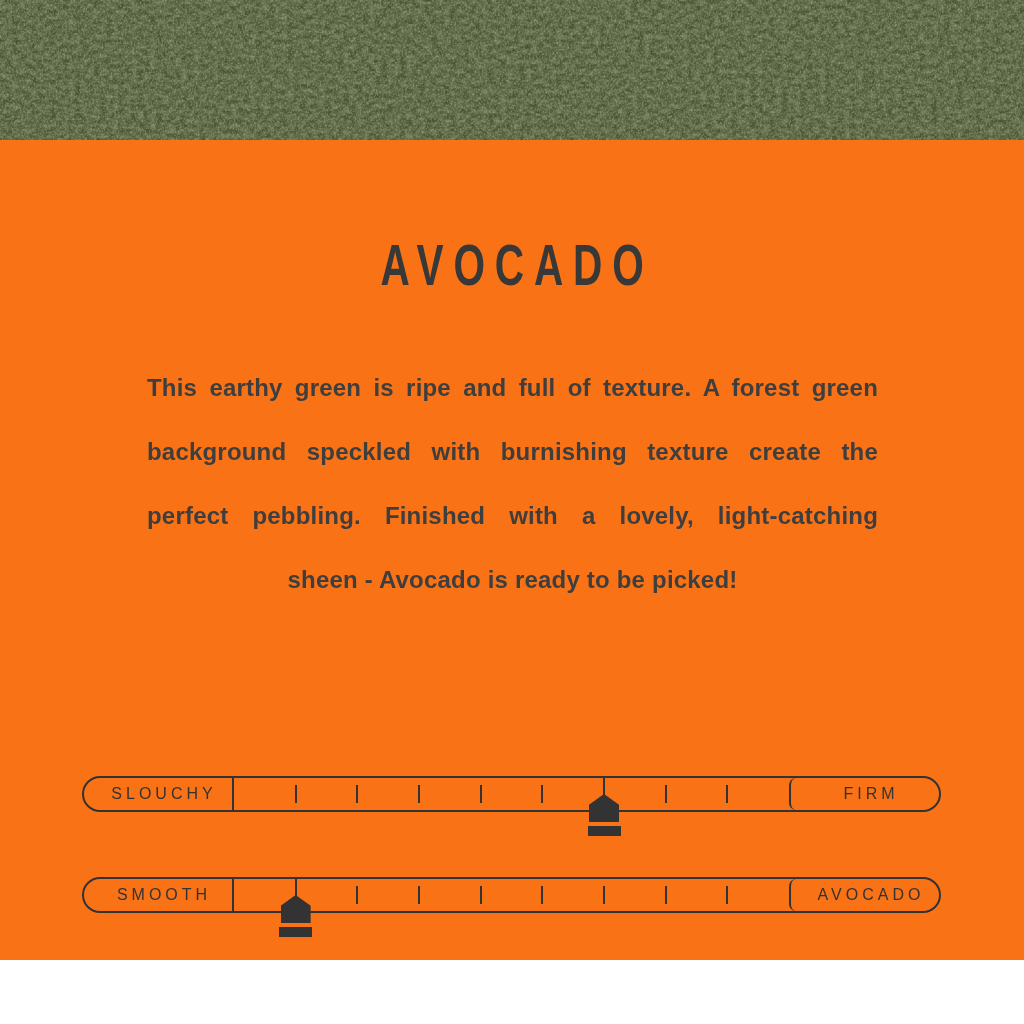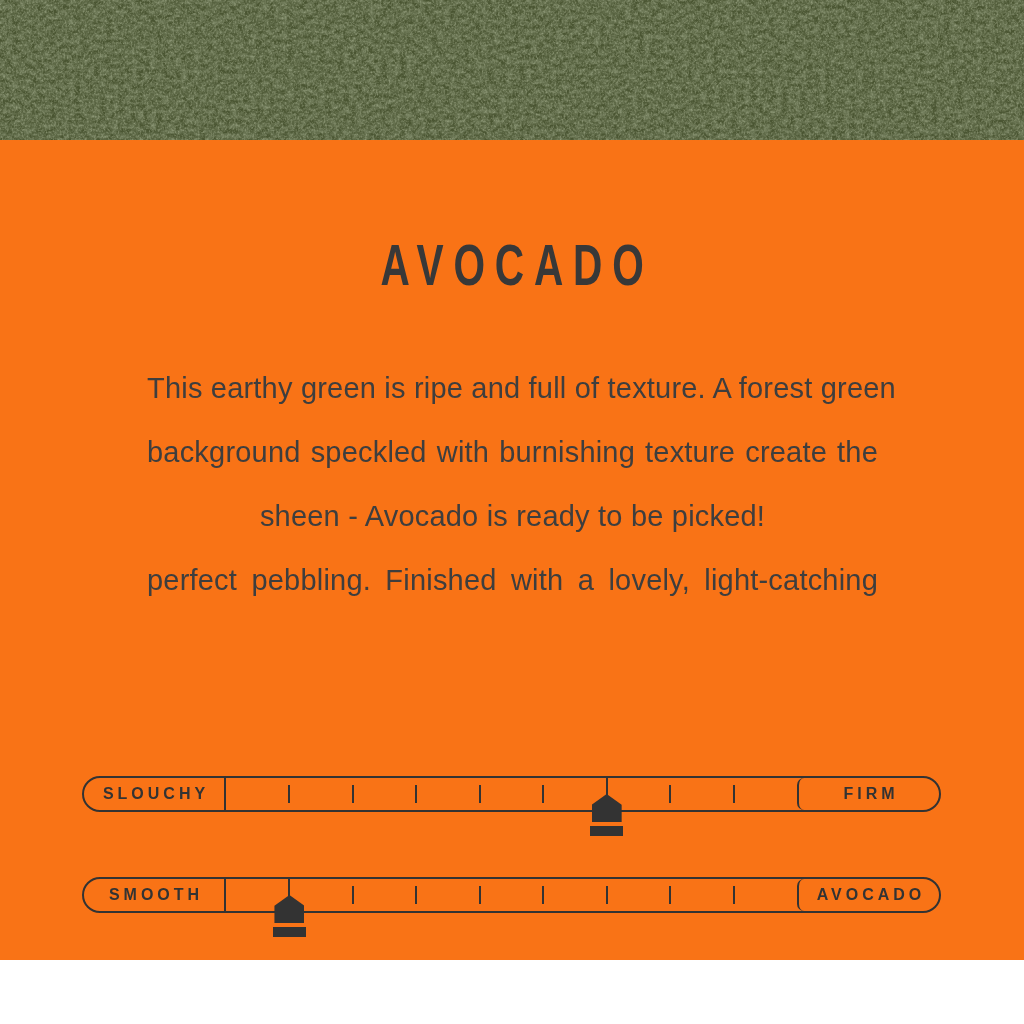--- a/index.html
+++ b/index.html
@@ -43,23 +43,24 @@
     transform-origin: 50% 50%;
     white-space: nowrap;
   }
 
   
   .description {
     position: absolute;
     top: 356px;
     left: 147px;
     width: 731px;
-    font-size: 29px;
+    font-size: 24px;
     color: #3e3e3e;
     letter-spacing: 0.2px;
+    font-weight: bold;
   }
   .description .line {
     height: 64px;
     line-height: 64px;
     text-align: justify;
     text-align-last: justify;
     white-space: nowrap;
   }
   .description .line.last {
     text-align: center;
@@ -81,24 +82,24 @@
   .scale.firmness { top: 776px; }
   .scale.texture  { top: 877px; }
 
   .scale .endbox {
     width: 136px;
     flex: 0 0 136px;
     display: flex;
     align-items: center;
     justify-content: center;
     font-size: 16px;
-    font-weight: bold;
+    font-weight: normal;
     color: #333333;
     letter-spacing: 4px;
-    padding-left: 4px; 
+    padding-left: 12px; 
     white-space: nowrap;
   }
   .scale .endbox.left  { border-right: 2px solid #333333; }
   .scale .endbox.right { border-left: 2px solid #333333; border-radius: 7px; }
 
   .scale .track {
     position: relative;
     flex: 1 1 auto;
     overflow: visible;
   }
@@ -168,22 +169,22 @@
     </svg>
   </div>
 
   <div class="title-wrap">
     <h1 class="title">AVOCADO</h1>
   </div>
 
   <div class="description">
     <div class="line">This earthy green is ripe and full of texture. A forest green</div>
     <div class="line">background speckled with burnishing texture create the</div>
+    <div class="line">perfect pebbling. Finished with a lovely, light-catching</div>
     <div class="line last">sheen - Avocado is ready to be picked!</div>
-    <div class="line">perfect pebbling. Finished with a lovely, light-catching</div>
   </div>
 
   <div class="scale firmness">
     <div class="endbox left">SLOUCHY</div>
     <div class="track">
         <div class="tick" style="left: 11.1111%;"></div>
         <div class="tick" style="left: 22.2222%;"></div>
         <div class="tick" style="left: 33.3333%;"></div>
         <div class="tick" style="left: 44.4444%;"></div>
         <div class="tick" style="left: 55.5556%;"></div>

